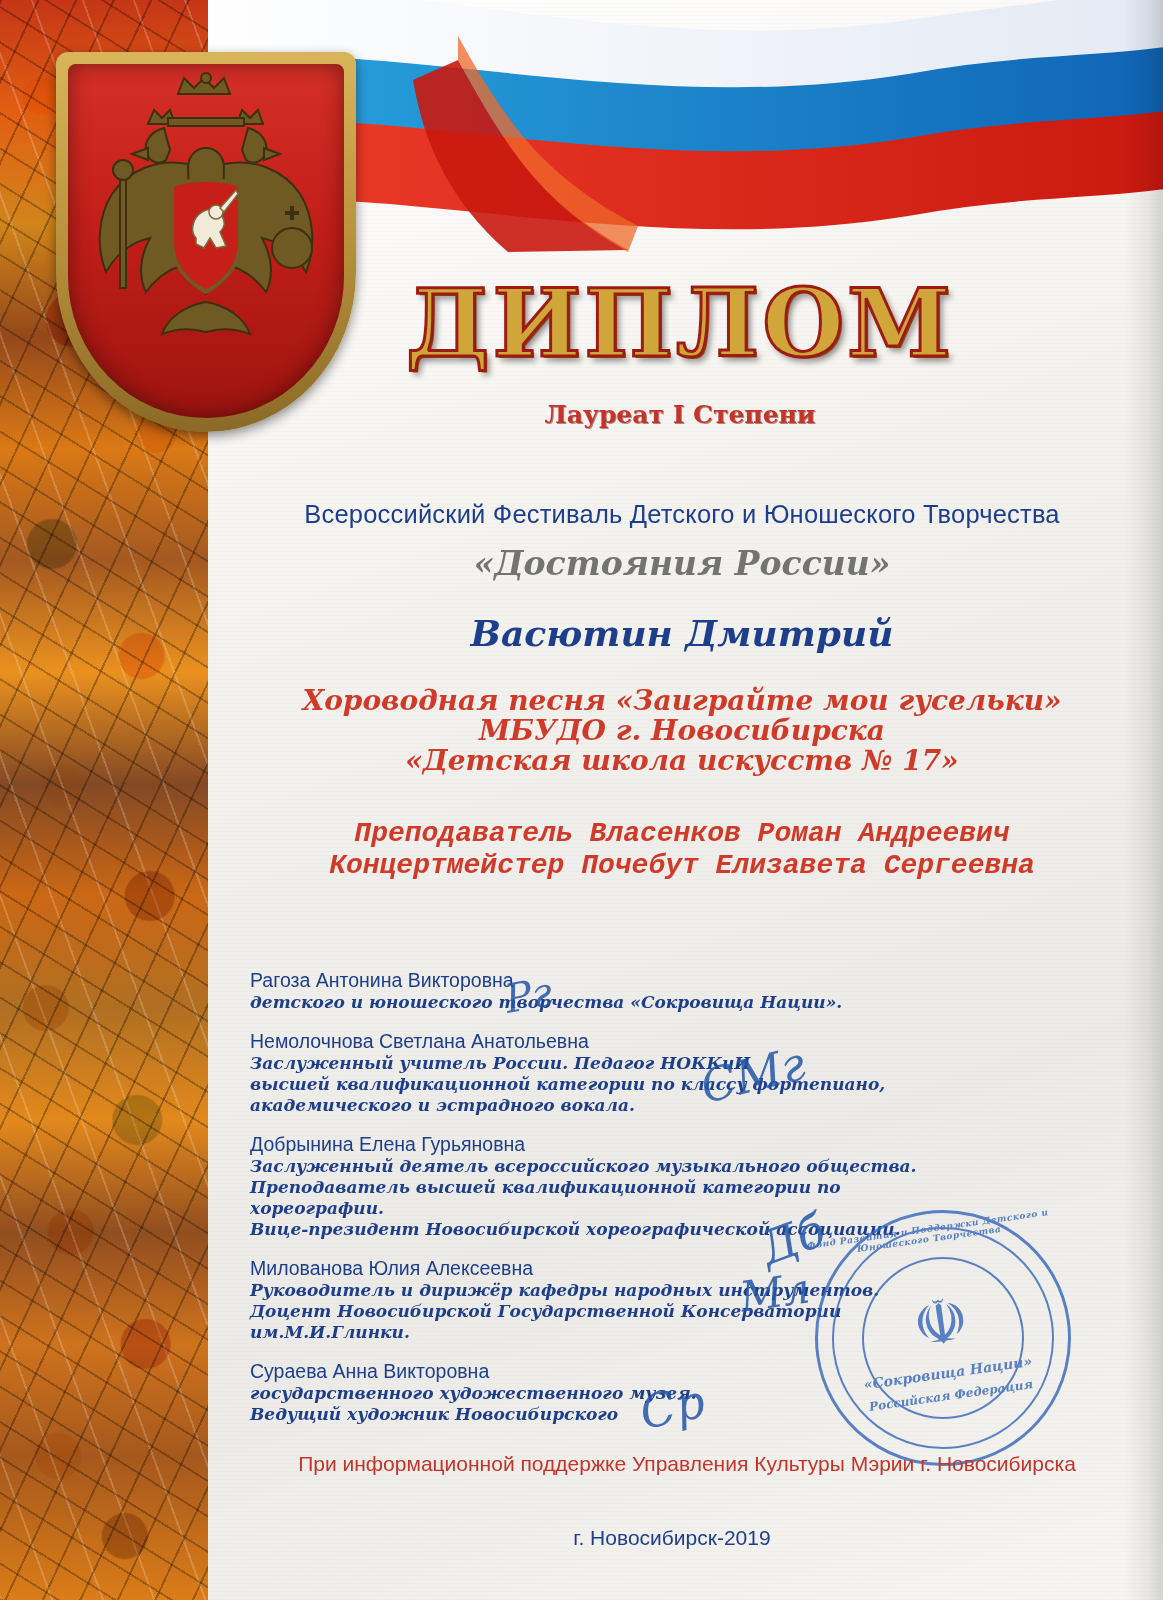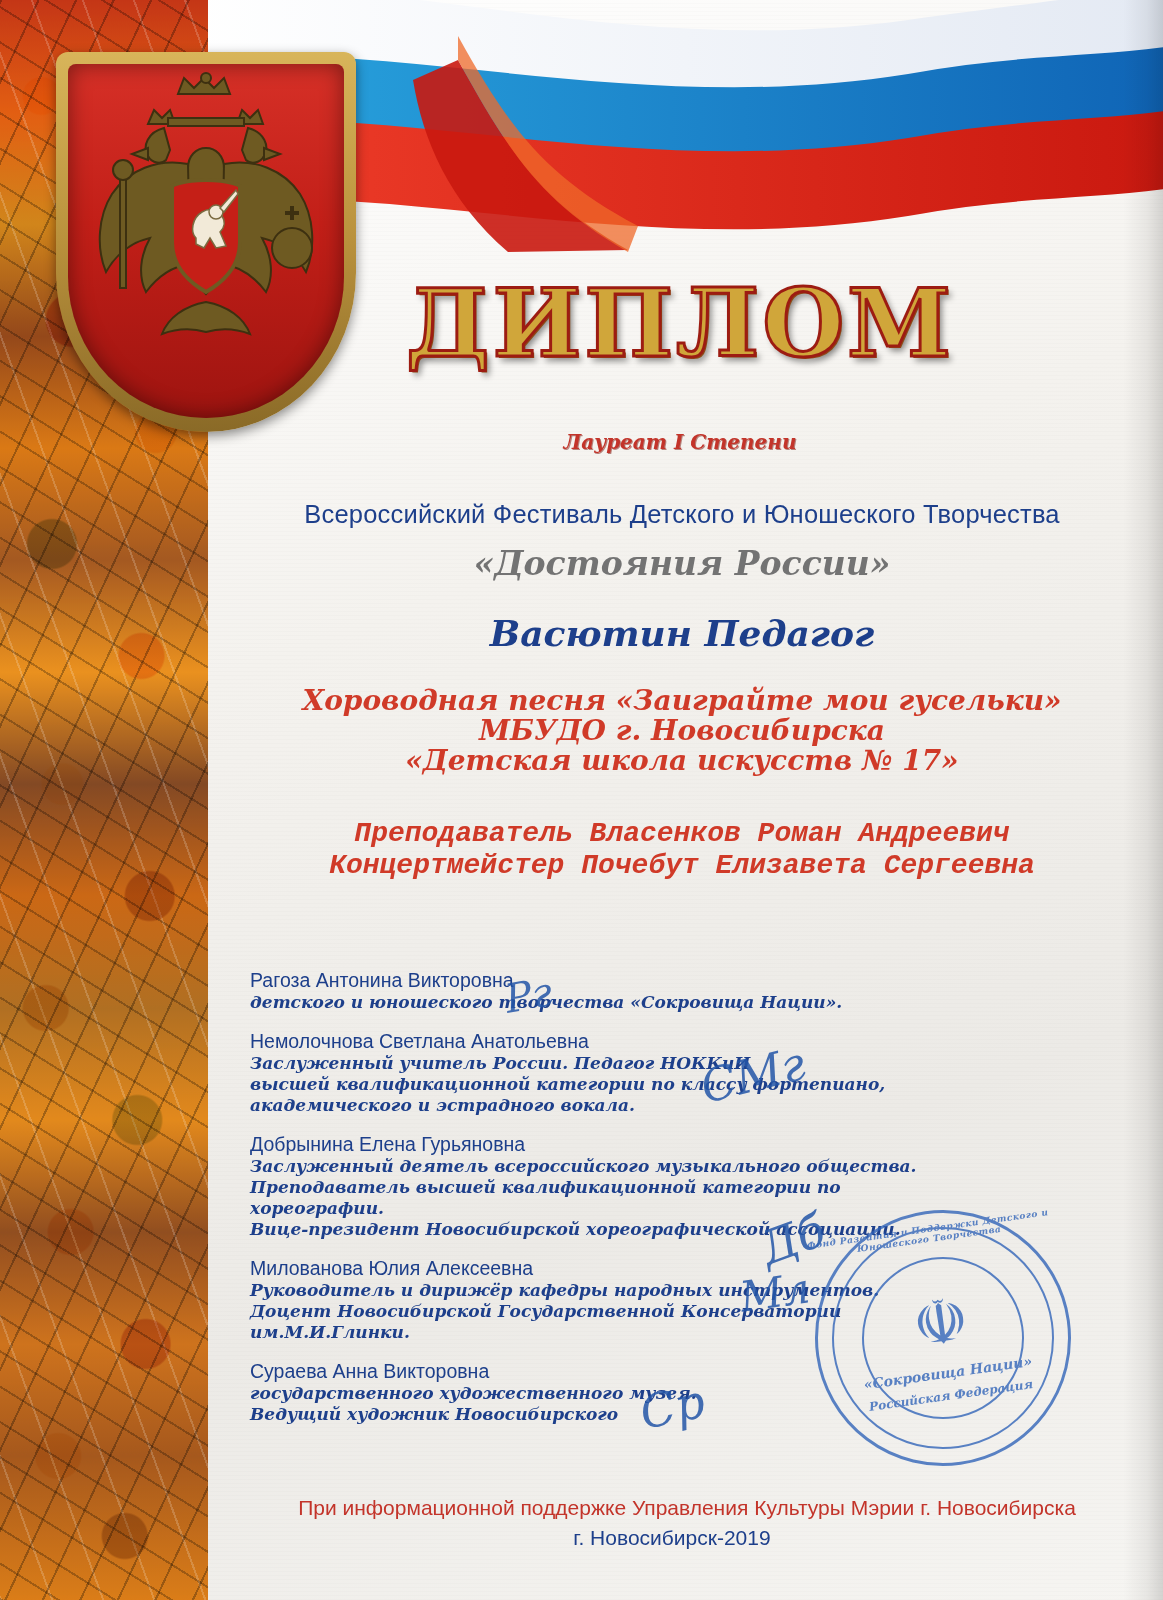--- a/index.html
+++ b/index.html
@@ -129,25 +129,23 @@
       4px 5px 6px rgba(0,0,0,.45);
     -webkit-text-stroke: 3px #9d1c12;
   }
   .title-sub {
     position: absolute;
     left: 330px; top: 400px;
     width: 700px;
     text-align: center;
     font-family: "DejaVu Serif", serif;
     font-weight: 700;
-    font-style: italic;
-    font-size: 20px;
+    font-size: 25px;
     color: #c3342a;
     text-shadow: 1px 1px 0 rgba(120,20,10,.5);
-    margin-top: 30px;
   }
 
   .festival {
     position: absolute;
     left: 232px; top: 500px;
     width: 900px;
     text-align: center;
     font-size: 25.5px;
     color: #1d3f8b;
     letter-spacing: .2px;
@@ -220,21 +218,20 @@
     line-height: 21px;
   }
 
   .footer-support {
     position: absolute;
     left: 232px; top: 1452px;
     width: 910px;
     text-align: center;
     font-size: 21px;
     color: #c3342a;
-    margin-top: 44px;
   }
   .footer-city {
     position: absolute;
     left: 232px; top: 1498px;
     width: 880px;
     text-align: center;
     font-size: 21px;
     color: #1d3f8b;
     margin-top: 28px;
   }
@@ -374,21 +371,21 @@
         </g>
       </g>
     </svg>
   </div>
 
   <div class="title-diplom">ДИПЛОМ</div>
   <div class="title-sub">Лауреат I Степени</div>
 
   <div class="festival">Всероссийский Фестиваль Детского и Юношеского Творчества</div>
   <div class="festival-name">«Достояния России»</div>
-  <div class="laureate-name">Васютин Педагог</div>
+  <div class="laureate-name">Васютин Дмитрий</div>
 
   <div class="work-block">
     <div>Хороводная песня «Заиграйте мои гусельки»</div>
     <div>МБУДО г. Новосибирска</div>
     <div>«Детская школа искусств № 17»</div>
   </div>
 
   <div class="staff-block">
     <div>Преподаватель Власенков Роман Андреевич</div>
     <div>Концертмейстер Почебут Елизавета Сергеевна</div>

